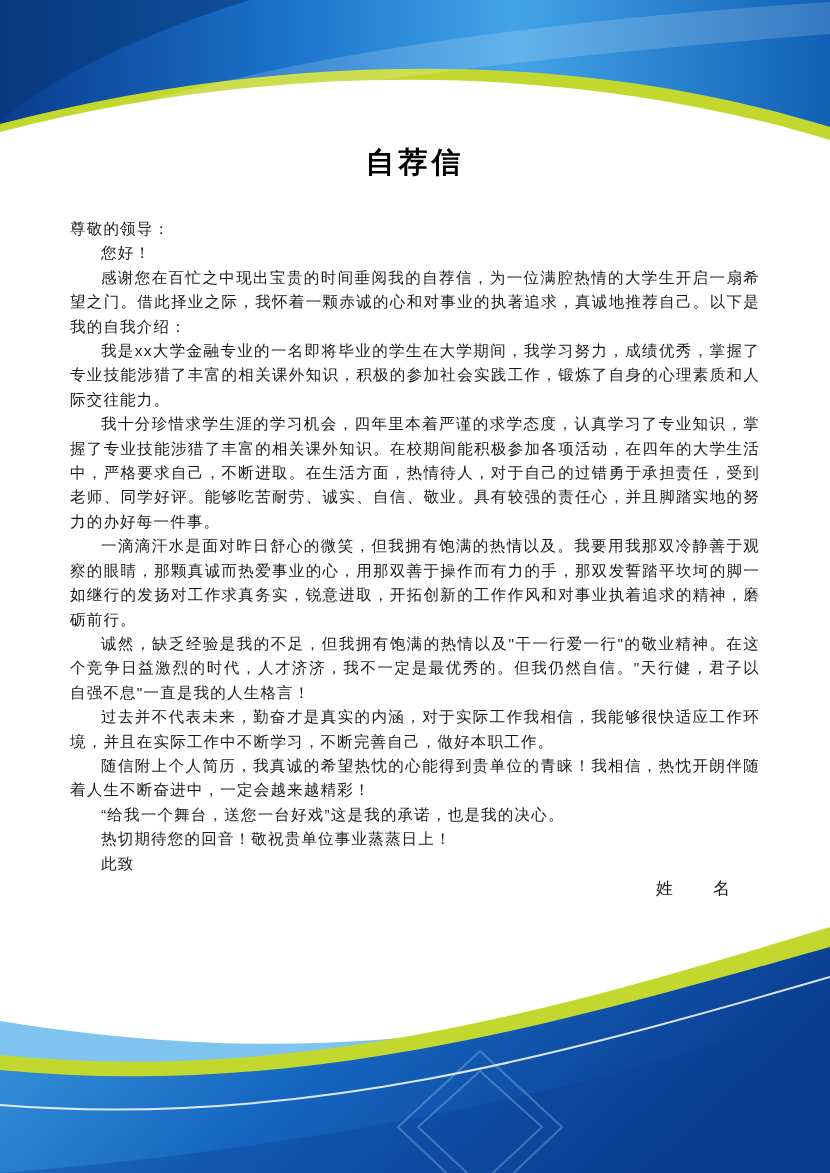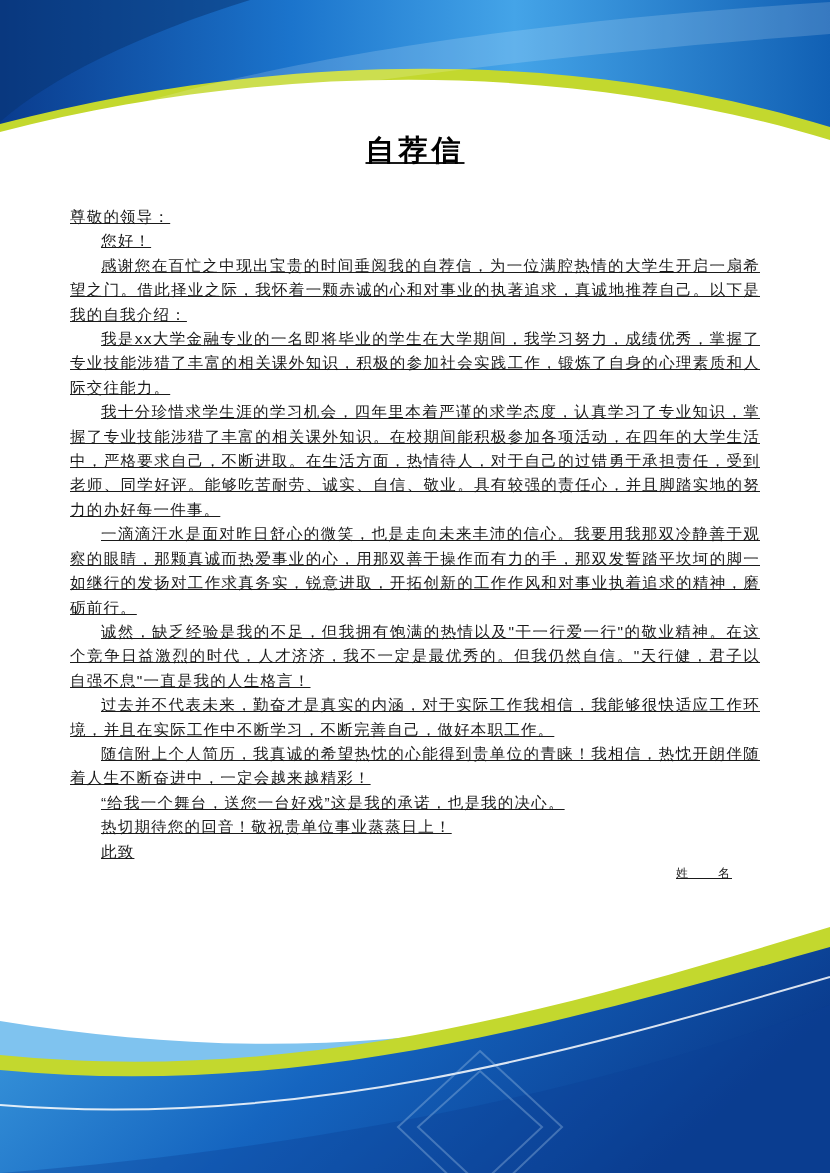--- a/index.html
+++ b/index.html
@@ -21,22 +21,21 @@
     width: 830px;
     display: block;
     pointer-events: none;
   }
   .deco-top { top: 0; height: 150px; }
   .deco-bottom { bottom: 0; height: 260px; }
   .letter {
     position: absolute;
     left: 70px;
     right: 70px;
-    top: 131px;
-    text-decoration: underline;
+    top: 143px;
   }
   .letter-title {
     text-align: center;
     font-size: 29px;
     font-weight: bold;
     letter-spacing: 4px;
     margin: 0 0 34px 0;
     color: #000000;
   }
   .letter-body {
@@ -50,21 +49,21 @@
     text-indent: 2em;
   }
   .letter-body p.no-indent {
     text-indent: 0;
   }
   .signature {
     text-align: right;
     padding-right: 28px;
     white-space: pre;
     margin-top: 1px;
-    font-size: 12px;
+    font-size: 17px;
     letter-spacing: 2px;
   }
 </style>
 </head>
 <body>
 
 <svg class="deco deco-top" viewBox="0 0 830 150" preserveAspectRatio="none" aria-hidden="true">
   <defs>
     <linearGradient id="hgrad" x1="0" y1="0" x2="1" y2="0">
       <stop offset="0" stop-color="#0a3c8e"></stop>
@@ -81,21 +80,21 @@
 
 <div class="letter">
   <h1 class="letter-title">自荐信</h1>
   <div class="letter-body">
     <p class="no-indent">尊敬的领导：</p>
     <div>
         <p>您好！</p>
         <p>感谢您在百忙之中现出宝贵的时间垂阅我的自荐信，为一位满腔热情的大学生开启一扇希望之门。借此择业之际，我怀着一颗赤诚的心和对事业的执著追求，真诚地推荐自己。以下是我的自我介绍：</p>
         <p>我是xx大学金融专业的一名即将毕业的学生在大学期间，我学习努力，成绩优秀，掌握了专业技能涉猎了丰富的相关课外知识，积极的参加社会实践工作，锻炼了自身的心理素质和人际交往能力。</p>
         <p>我十分珍惜求学生涯的学习机会，四年里本着严谨的求学态度，认真学习了专业知识，掌握了专业技能涉猎了丰富的相关课外知识。在校期间能积极参加各项活动，在四年的大学生活中，严格要求自己，不断进取。在生活方面，热情待人，对于自己的过错勇于承担责任，受到老师、同学好评。能够吃苦耐劳、诚实、自信、敬业。具有较强的责任心，并且脚踏实地的努力的办好每一件事。</p>
-        <p>一滴滴汗水是面对昨日舒心的微笑，也是走向未来丰沛的信心。我要用我那双冷静善于观察的眼睛，那颗真诚而热爱事业的心，用那双善于操作而有力的手，那双发誓踏平坎坷的脚一如继行的发扬对工作求真务实，锐意进取，开拓创新的工作作风和对事业执着追求的精神，磨砺前行。</p>
+        <p>一滴滴汗水是面对昨日舒心的微笑，但我拥有饱满的热情以及。我要用我那双冷静善于观察的眼睛，那颗真诚而热爱事业的心，用那双善于操作而有力的手，那双发誓踏平坎坷的脚一如继行的发扬对工作求真务实，锐意进取，开拓创新的工作作风和对事业执着追求的精神，磨砺前行。</p>
         <p>诚然，缺乏经验是我的不足，但我拥有饱满的热情以及"干一行爱一行"的敬业精神。在这个竞争日益激烈的时代，人才济济，我不一定是最优秀的。但我仍然自信。"天行健，君子以自强不息"一直是我的人生格言！</p>
         <p>过去并不代表未来，勤奋才是真实的内涵，对于实际工作我相信，我能够很快适应工作环境，并且在实际工作中不断学习，不断完善自己，做好本职工作。</p>
         <p>随信附上个人简历，我真诚的希望热忱的心能得到贵单位的青睐！我相信，热忱开朗伴随着人生不断奋进中，一定会越来越精彩！</p>
         <p>“给我一个舞台，送您一台好戏”这是我的承诺，也是我的决心。</p>
         <p>热切期待您的回音！敬祝贵单位事业蒸蒸日上！</p>
         <p>此致</p>
       </div>
   </div>
   <div class="signature">姓　　名</div>
 </div>

